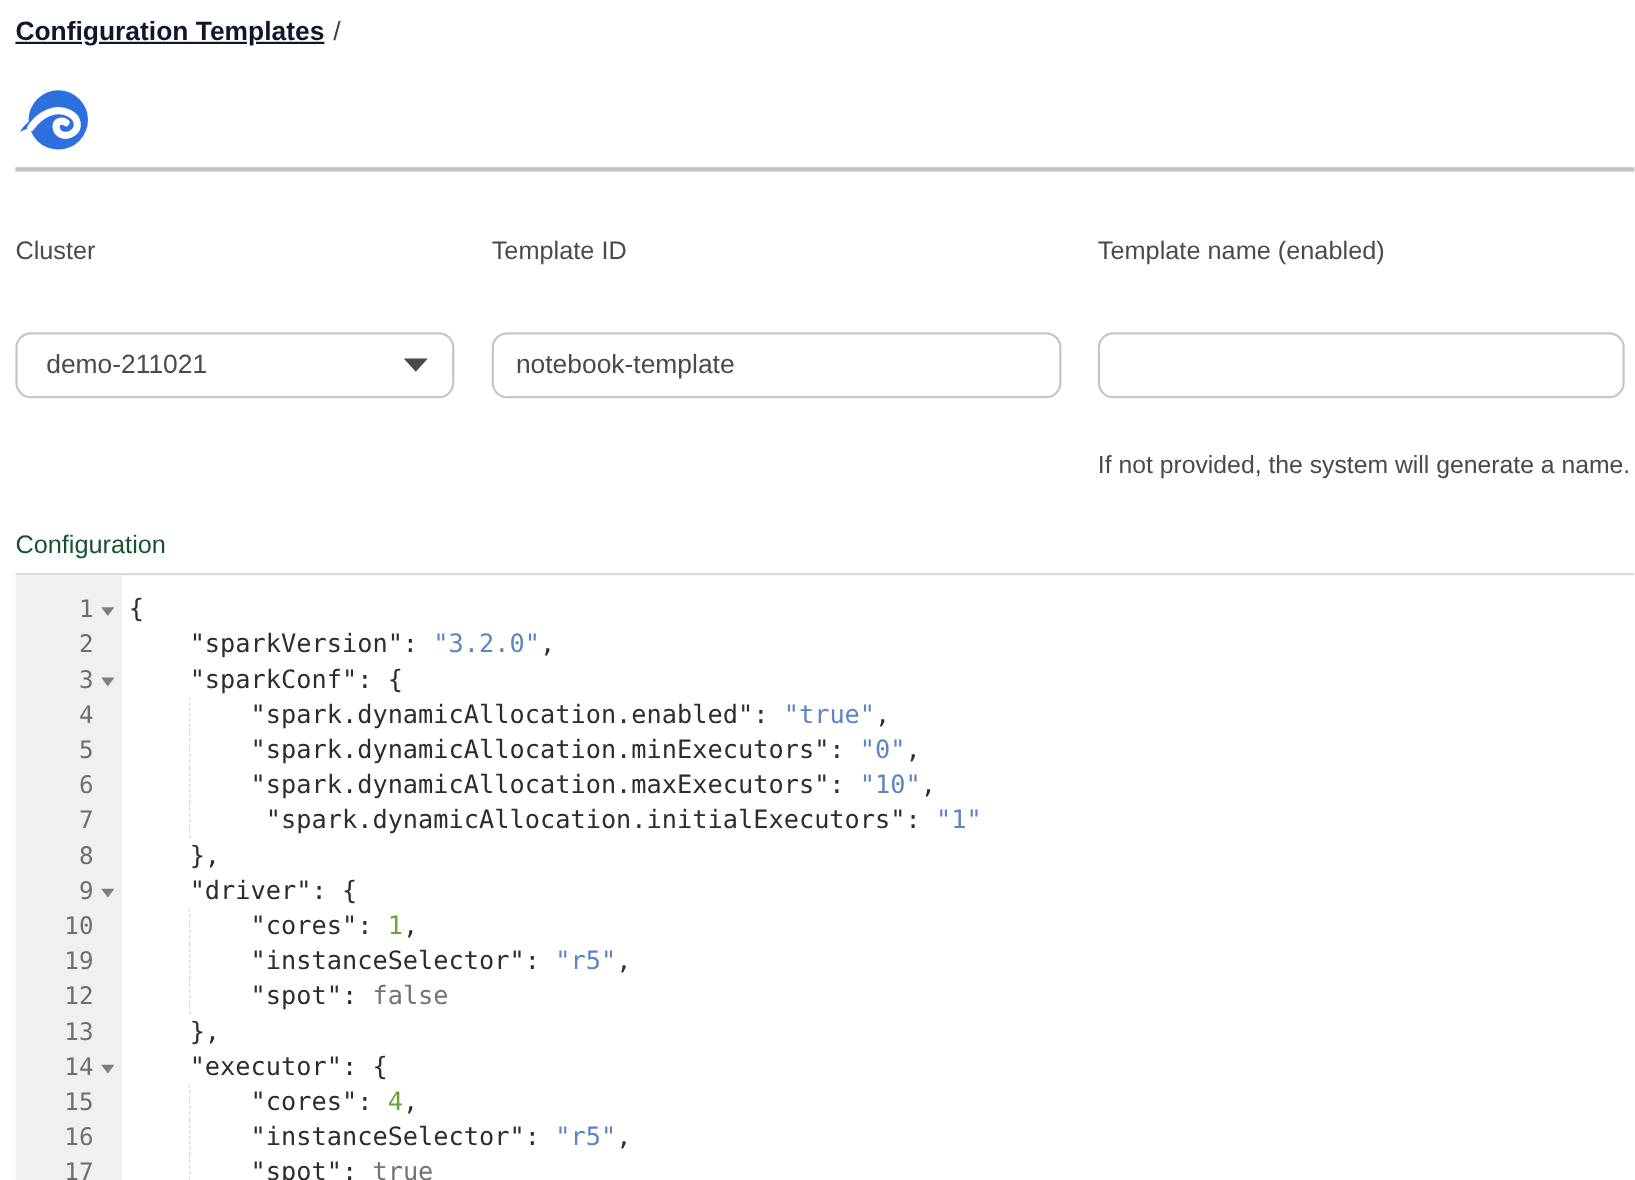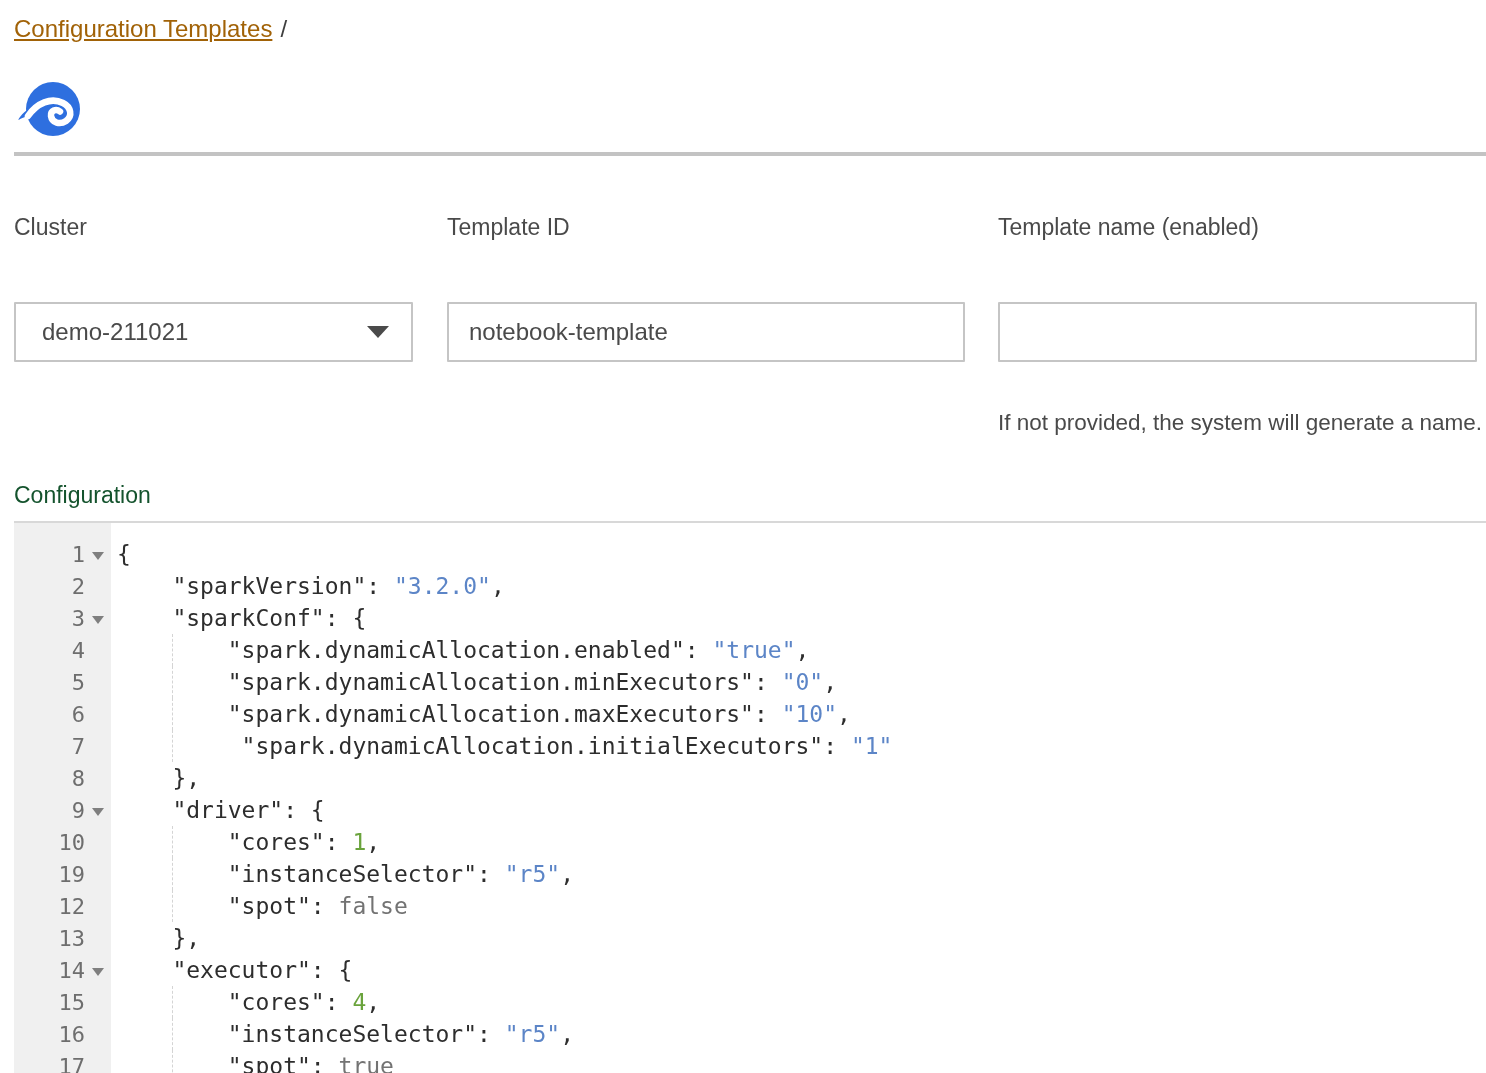--- a/index.html
+++ b/index.html
@@ -2,38 +2,38 @@
 <html><head>
 <meta charset="utf-8">
 <style>
   * { box-sizing: border-box; margin: 0; padding: 0; }
   html, body { width: 1486px; height: 1073px; overflow: hidden; background: #fff; }
   body { font-family: "Liberation Sans", sans-serif; color: #4a4a4a; }
   .page { padding-left: 14px; }
 
   
   .breadcrumb { padding-top: 15px; font-size: 24px; }
-  .breadcrumb a { color: #a16207; font-weight: 400; text-decoration: underline; cursor: pointer; }
+  .breadcrumb a { color: #0f172a; font-weight: 700; text-decoration: underline; cursor: pointer; }
   .breadcrumb .sep { color: #3f3f3f; font-weight: 400; margin-left: 8px; }
 
   
   .header { margin-top: 37px; display: flex; align-items: center; }
   .logo { width: 68px; height: 58px; flex: 0 0 auto; }
   .page-title { font-size: 31px; font-weight: 700; color: #3d3d3d; margin-left: 16px; }
   .divider { margin-top: 14px; height: 4px; background: #c3c3c3; margin-right: 0; }
 
   
   .form-row { margin-top: 58px; display: flex; align-items: flex-start; }
   .field { display: flex; flex-direction: column; gap: 48px; }
   .field-cluster { width: 399px; margin-right: 34px; }
   .field-id { width: 518px; margin-right: 33px; }
   .field-name { width: 479px; }
   .field-label { font-size: 23px; color: #4a4a4a; margin-bottom: 13px; }
   .input-box {
-    height: 60px; border: 2px solid #c5c5c5; border-radius: 1px; background: #fff;
+    height: 60px; border: 2px solid #c5c5c5; border-radius: 14px; background: #fff;
     font-size: 24px; color: #4a4a4a; width: 100%;
   }
   input.input-box { padding-left: 20px; font-family: "Liberation Sans", sans-serif; outline: none; }
   .select-box {
     display: flex; align-items: center; justify-content: space-between;
     padding-left: 26px; padding-right: 22px; cursor: pointer;
   }
   .caret-down {
     width: 0; height: 0;
     border-left: 11px solid transparent; border-right: 11px solid transparent;

